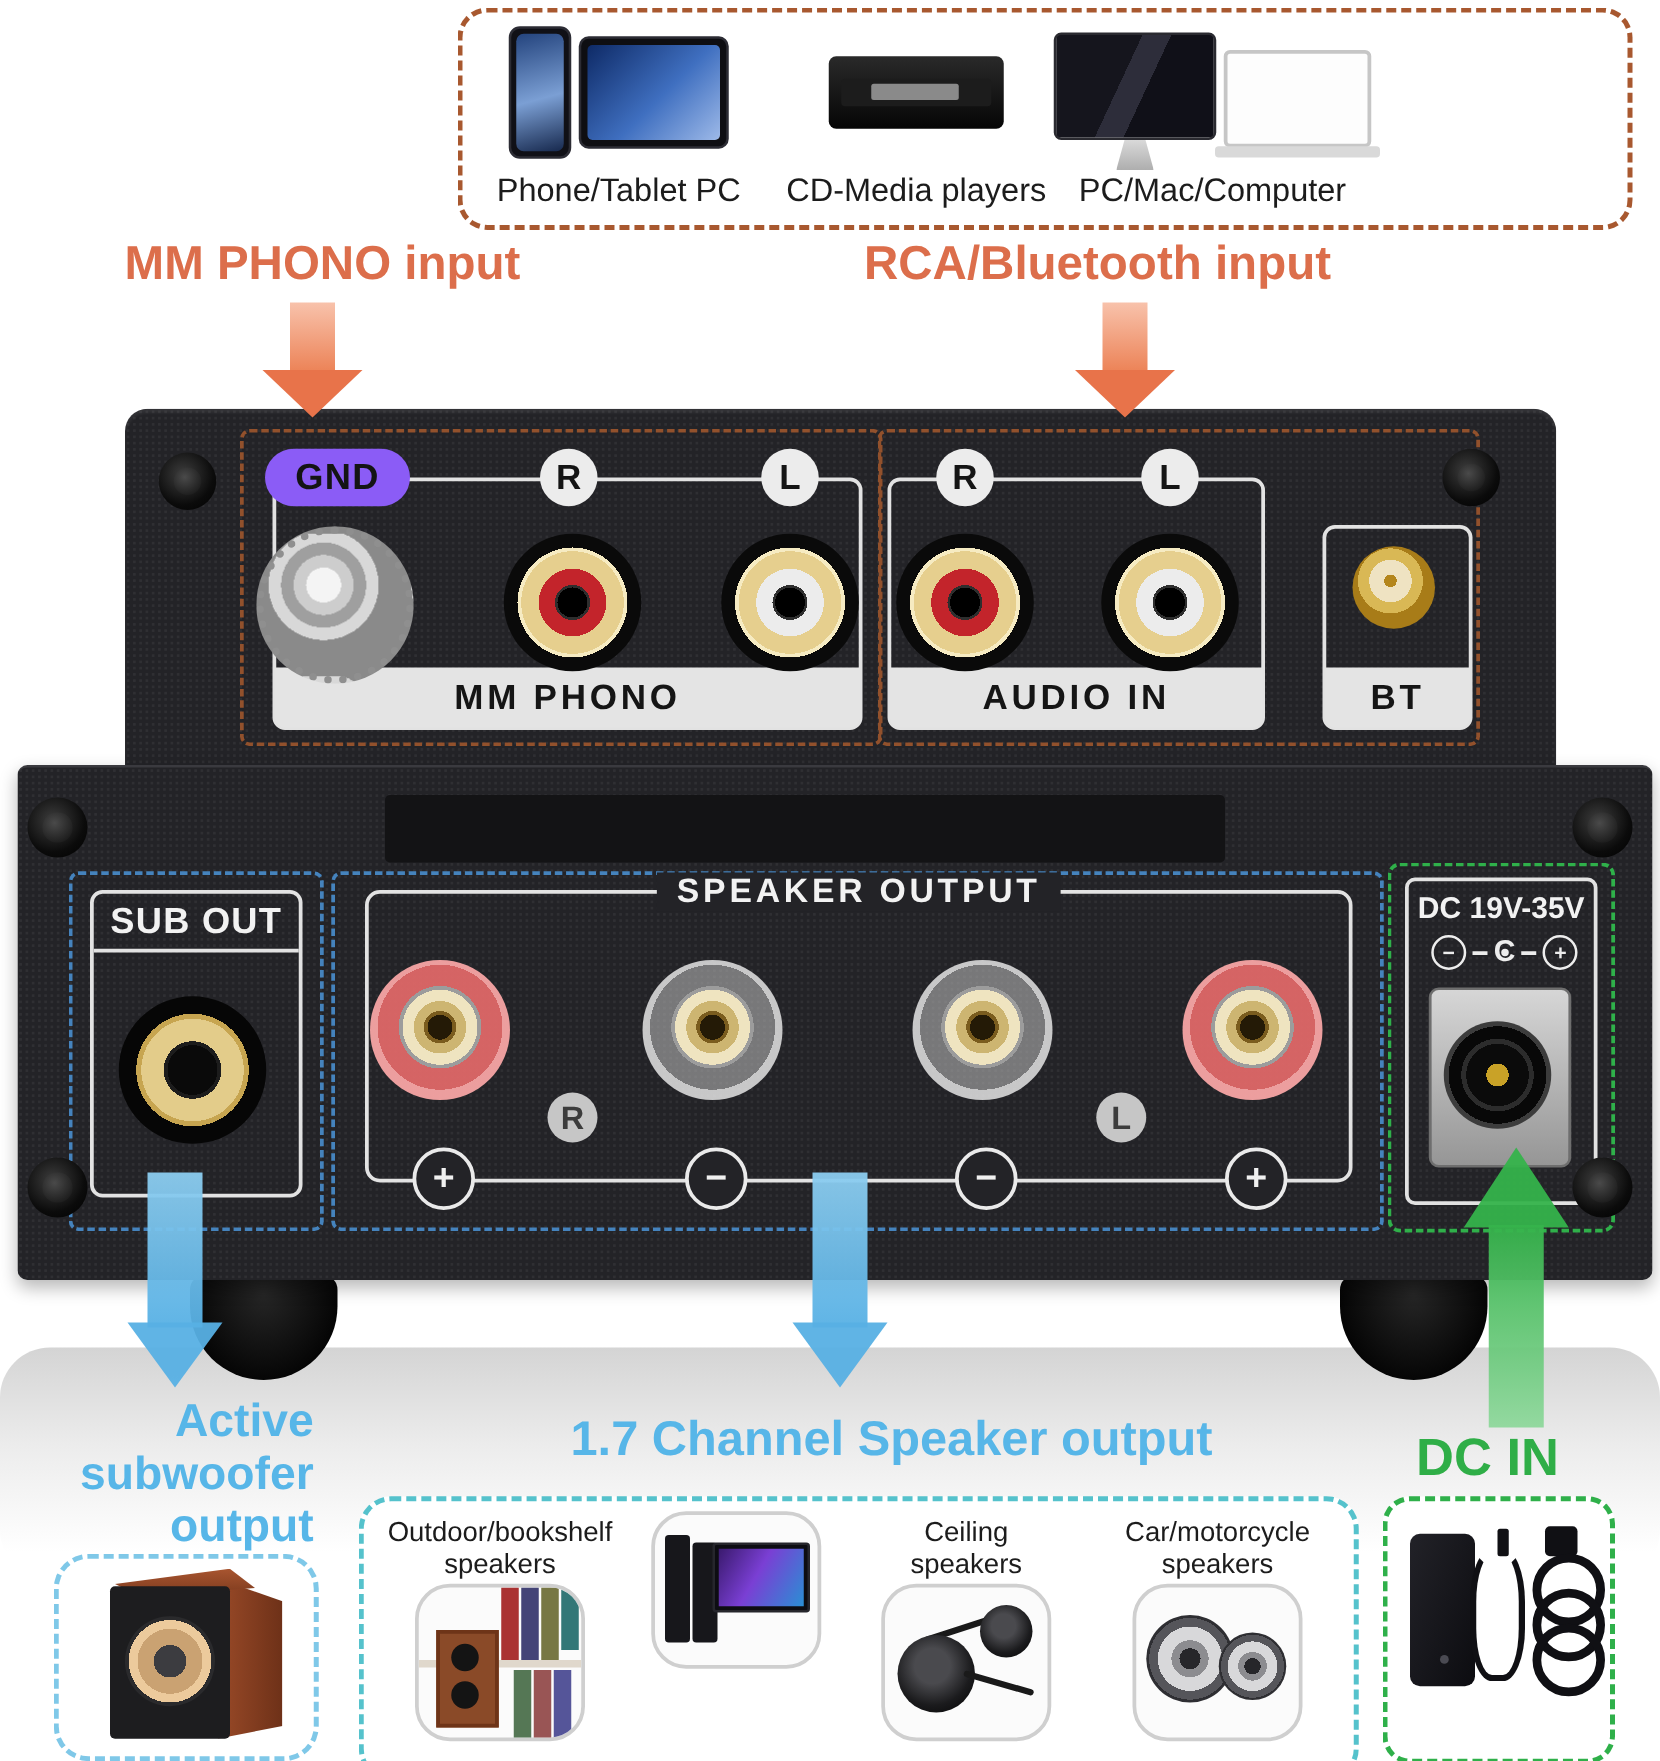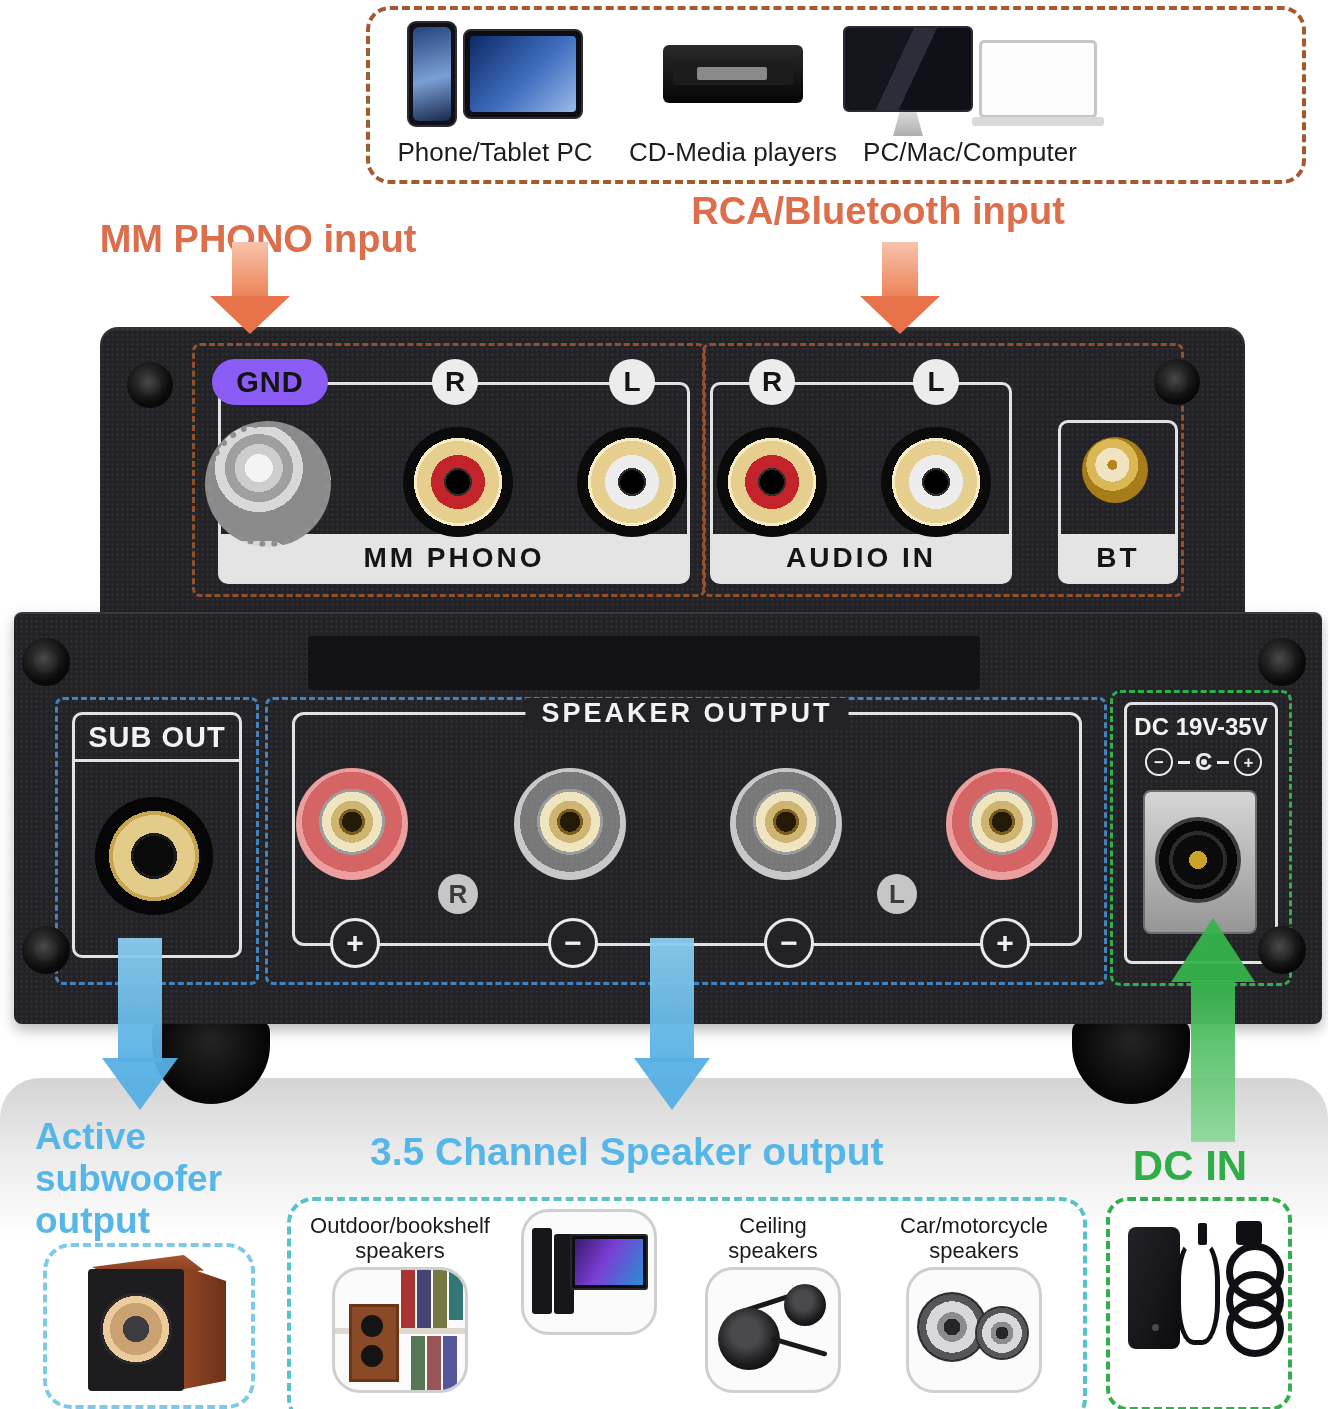--- a/index.html
+++ b/index.html
@@ -88,21 +88,21 @@
            #080808 29px 39px, #3c3c3c 39px 43px);}
   .pol-row{position:absolute;display:flex;align-items:center;gap:5px;z-index:4;color:#ededed;}
   .pol-c{width:24px;height:24px;border:2.5px solid #ededed;border-radius:50%;display:flex;
          align-items:center;justify-content:center;font-size:17px;font-weight:bold;line-height:1;}
   .pol-dash{width:12px;height:3px;background:#ededed;}
   .pol-center{position:relative;font-size:24px;font-weight:bold;}
   .pol-center::after{content:"";position:absolute;left:54%;top:50%;width:6px;height:6px;
          border-radius:50%;background:#ededed;transform:translate(-50%,-50%);}
 
   
-  .blue-label{position:absolute;color:#57b6e8;font-weight:bold;text-align:left;z-index:6;}
+  .blue-label{position:absolute;color:#57b6e8;font-weight:bold;text-align:right;z-index:6;}
   .green-label{position:absolute;color:#2fae47;font-weight:bold;text-align:center;z-index:6;}
   .arr-b-shaft{position:absolute;width:44px;background:linear-gradient(180deg,#8ccdf0,#57b0e4);
                opacity:.95;z-index:6;}
   .arr-b-head{position:absolute;width:0;height:0;border-left:38px solid transparent;
               border-right:38px solid transparent;border-top:52px solid #57b0e4;opacity:.95;z-index:6;}
   .arr-g-head{position:absolute;width:0;height:0;border-left:42px solid transparent;
               border-right:42px solid transparent;border-bottom:64px solid #35b34b;opacity:.95;z-index:6;}
   .arr-g-shaft{position:absolute;width:44px;background:linear-gradient(180deg,#35b34b,#8fd89c);
                opacity:.95;z-index:6;}
 
@@ -207,21 +207,21 @@
             <span class="imac-std"></span>
           </span>
         <span class="ic lap-scr" style="margin-top:14px;">
             <span class="lap-base"></span>
           </span>
       </div>
       <div class="src-label">PC/Mac/Computer</div>
     </div>
   </div>
 
-  <div class="coral-label" style="left:78px;top:190px;width:360px;margin-top:28px;">MM PHONO input</div>
+  <div class="coral-label" style="left:78px;top:190px;width:360px;">MM PHONO input</div>
   <div class="coral-label" style="left:658px;top:190px;width:440px;">RCA/Bluetooth input</div>
   <div class="arr-o-shaft" style="left:232px;top:242px;height:56px;"></div>
   <div class="arr-o-head" style="left:210px;top:296px;"></div>
   <div class="arr-o-shaft" style="left:882px;top:242px;height:56px;"></div>
   <div class="arr-o-head" style="left:860px;top:296px;"></div>
 
   <div class="panel panel-top" style="left:100px;top:327px;width:1145px;height:285px;"></div>
   <div class="panel panel-bottom" style="left:14px;top:612px;width:1308px;height:410px;"></div>
   <div class="blackout" style="left:308px;top:636px;width:672px;height:54px;"></div>
 
@@ -302,21 +302,21 @@
   <div class="arr-b-shaft" style="left:650px;top:938px;height:124px;"></div>
   <div class="arr-b-head" style="left:634px;top:1058px;"></div>
   <div class="arr-g-head" style="left:1171px;top:918px;"></div>
   <div class="arr-g-shaft" style="left:1191px;top:980px;height:162px;"></div>
 
   <div class="blue-label" style="left:35px;top:1116px;width:216px;font-size:37px;line-height:1.14;">
     <div>Active</div>
     <div>subwoofer</div>
     <div>output</div>
   </div>
-  <div class="blue-label" style="left:370px;top:1130px;width:600px;font-size:39px;">3.5 Channel Speaker output</div>
+  <div class="blue-label" style="left:370px;top:1130px;width:600px;font-size:39px;">1.7 Channel Speaker output</div>
   <div class="green-label" style="left:1100px;top:1142px;width:180px;font-size:42px;">DC IN</div>
 
   <div class="out-box b-sub" style="left:43px;top:1243px;width:204px;height:158px;">
     <div class="ic" style="width:170px;height:150px;margin:4px auto 0;">
       <span class="sw-side"></span>
         <span class="sw-top"></span>
         <span class="sw-front"></span>
         <span class="sw-cone"></span>
     </div>
   </div>

